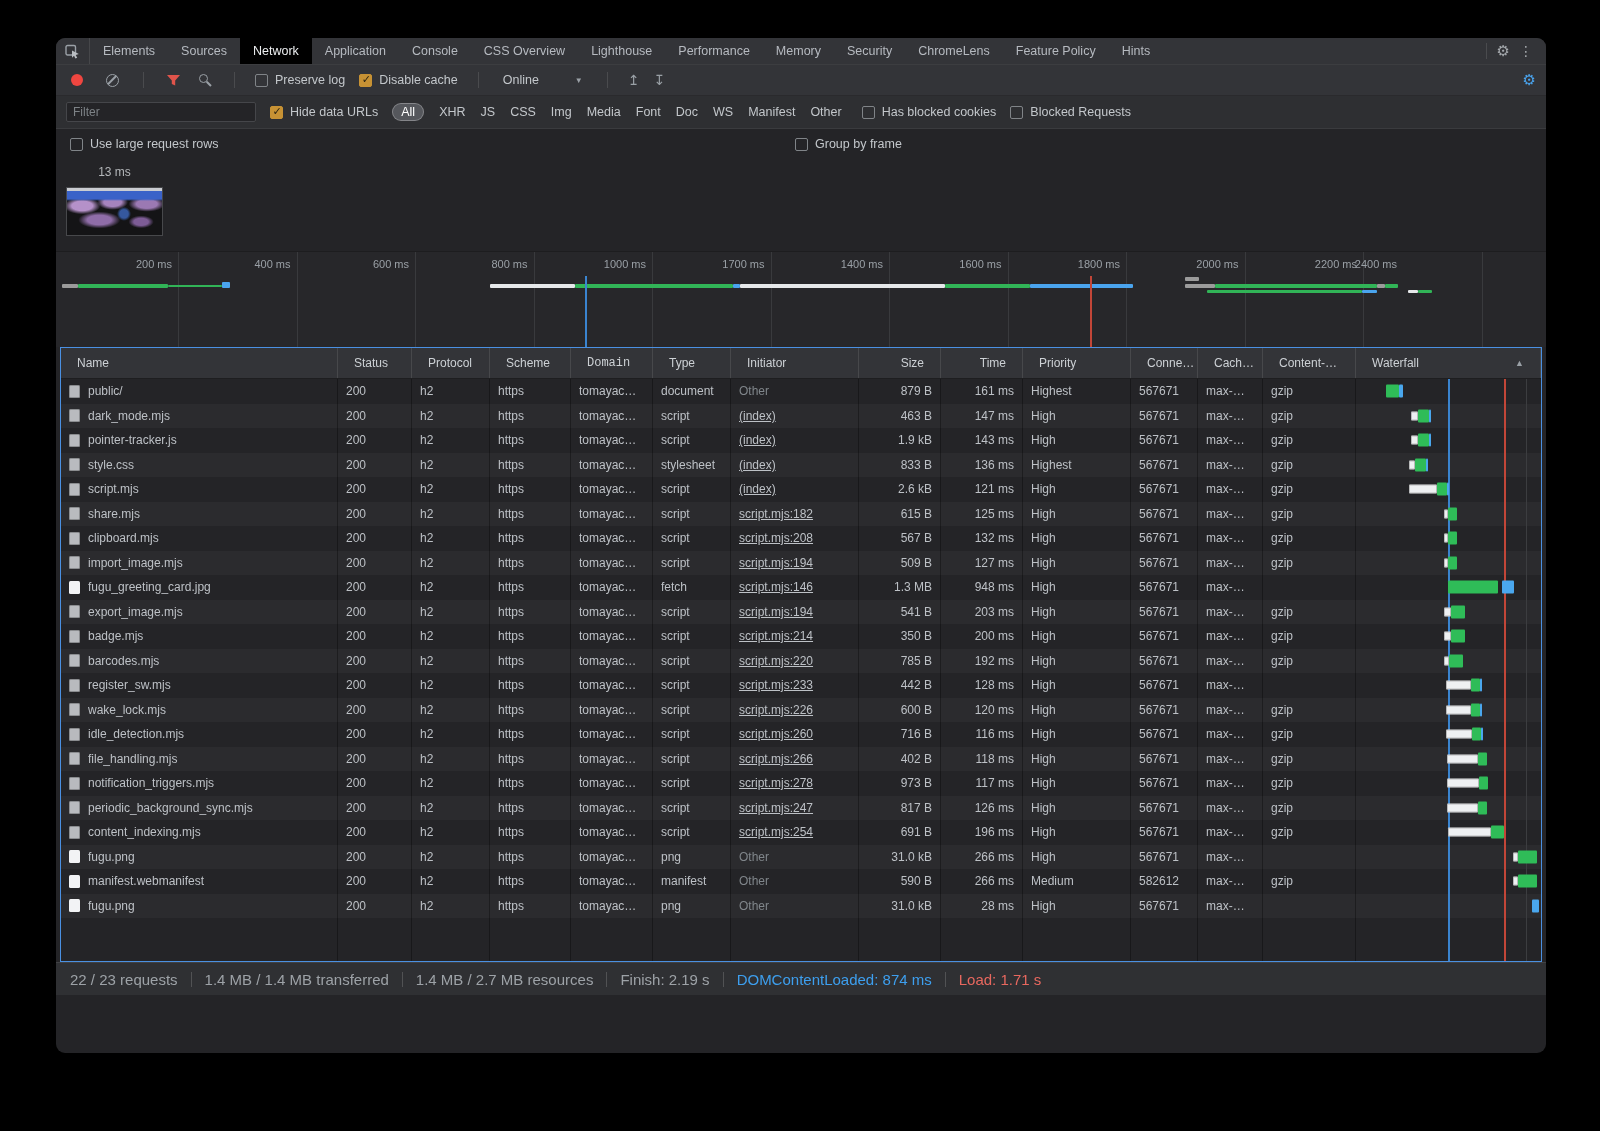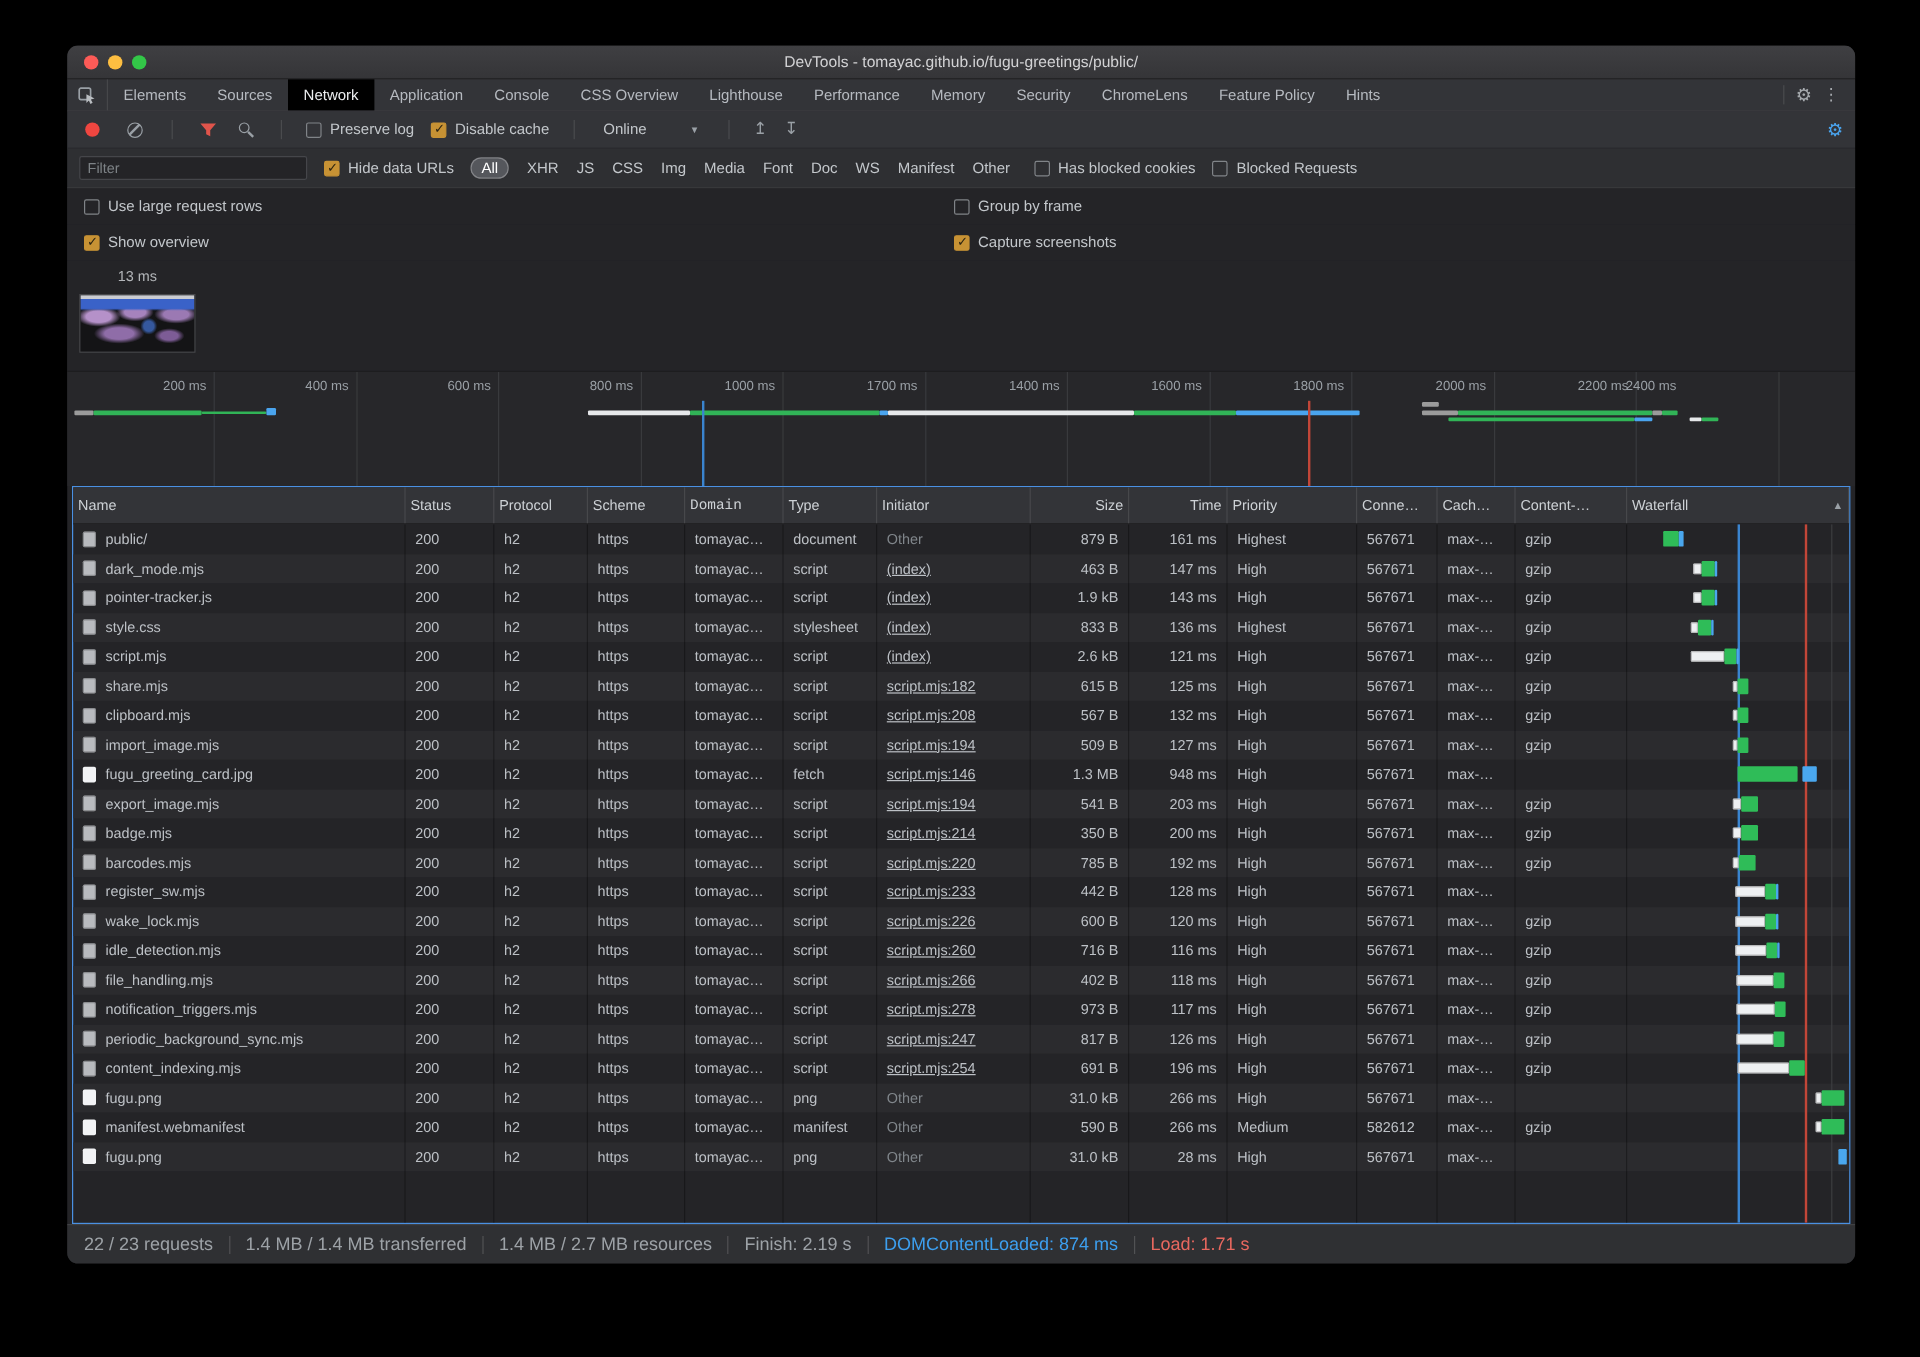--- a/index.html
+++ b/index.html
@@ -85,21 +85,21 @@
   .ov-grid { position:absolute; top:0; bottom:0; width:1px; background:#393a3d; }
   .ov-label { position:absolute; top:6px; width:60px; text-align:right; color:#9aa0a6; font-size:11px; }
   .ov-seg { position:absolute; border-radius:1px; }
   .ov-line { position:absolute; top:24px; bottom:0; width:2px; }
 
   
   .nettable { flex:none; height:615px; margin:0 4px; border:1px solid #4a90e2; position:relative;
     background:#242427; font-size:12px; color:#bdc1c6; overflow:hidden; }
   .grid { display:grid; grid-template-columns:277px 74px 78px 81px 82px 78px 128px 82px 82px 108px 67px 65px 93px 1fr; }
   .thead { height:31px; background:#333438; border-bottom:1px solid #1e1e20; color:#cdd1d5; }
-  .th { display:flex; align-items:center; padding:0 4px; border-right:1px solid #47484b; white-space:nowrap; overflow:hidden;text-align:right; }
+  .th { display:flex; align-items:center; padding:0 16px; border-right:1px solid #47484b; white-space:nowrap; overflow:hidden;text-align:right; }
   .th.right { justify-content:flex-end; }
   .th.waterfall { justify-content:space-between; }
   .sort-tri { font-size:9px; color:#9aa0a6; }
   .tbody { position:relative; }
   .trow { height:24.5px; }
   .trow.alt { background:#2b2b2e; }
   .td { display:flex; align-items:center; padding:0 8px; border-right:1px solid rgba(0,0,0,.32);
     white-space:nowrap; overflow:hidden; }
   .td.right { justify-content:flex-end; }
   .fico { width:11px; height:13px; border-radius:1.5px; margin-right:8px; flex:none; }
@@ -120,28 +120,20 @@
   
   .footer { height:33px; flex:none; background:#2f3033; border-top:1px solid #404144;
     display:flex; align-items:center; padding:0 14px; font-size:15px; color:#9da2a7; }
   .fsep { width:1px; height:15px; background:#515254; margin:0 13px; }
 </style>
 </head>
 <body>
 
 <div class="window">
 
-  <div class="titlebar">
-    <div class="lights">
-      <span class="light r"></span>
-      <span class="light y"></span>
-      <span class="light g"></span>
-    </div>
-    <div class="wtitle">DevTools - tomayac.github.io/fugu-greetings/public/</div>
-  </div>
 
   <div class="tabbar">
     <div class="inspect-btn">
       <svg width="15" height="15" viewBox="0 0 15 15">
         <rect x="1" y="1.5" width="9.5" height="9.5" rx="1.5" fill="none" stroke="#9aa0a6" stroke-width="1.4"></rect>
         <path d="M7 6.5 L13.8 10 L10.7 10.9 L12.2 13.7 L10.4 14.6 L9 11.8 L7 13.8 Z" fill="#b9bdc1"></path>
       </svg>
     </div>
     <div style="display:flex;align-items:stretch;">
         <div class="tab">Elements</div>
@@ -224,30 +216,20 @@
   </div>
 
   <div class="optrow">
     <span class="cbrow">
       <span class="cb"></span>
       <span>Use large request rows</span>
     </span>
     <span class="right cbrow">
       <span class="cb"></span>
       <span>Group by frame</span>
-    </span>
-  </div>
-  <div class="optrow">
-    <span class="cbrow">
-      <span class="cb checked"></span>
-      <span>Show overview</span>
-    </span>
-    <span class="right cbrow">
-      <span class="cb checked"></span>
-      <span>Capture screenshots</span>
     </span>
   </div>
 
   <div class="filmstrip">
     <div class="film-label">13 ms</div>
     <div class="film-thumb"></div>
   </div>
 
   <div class="overview">
       <div class="ov-grid" style="left: 122px;"></div>

